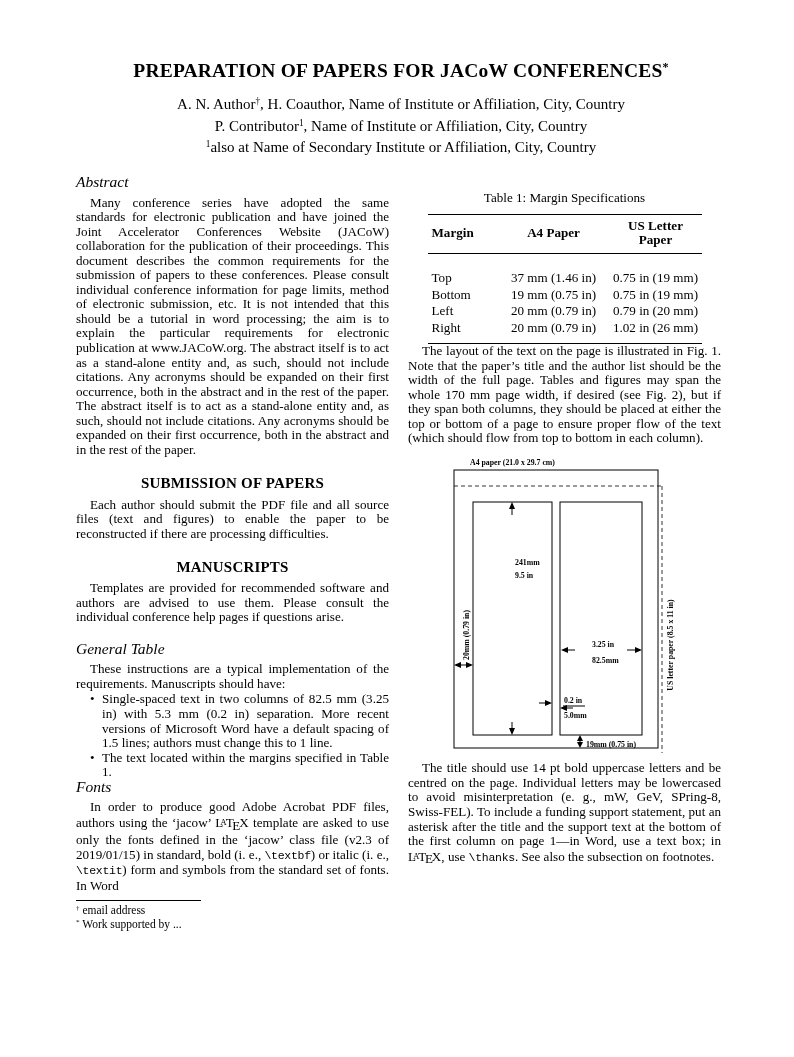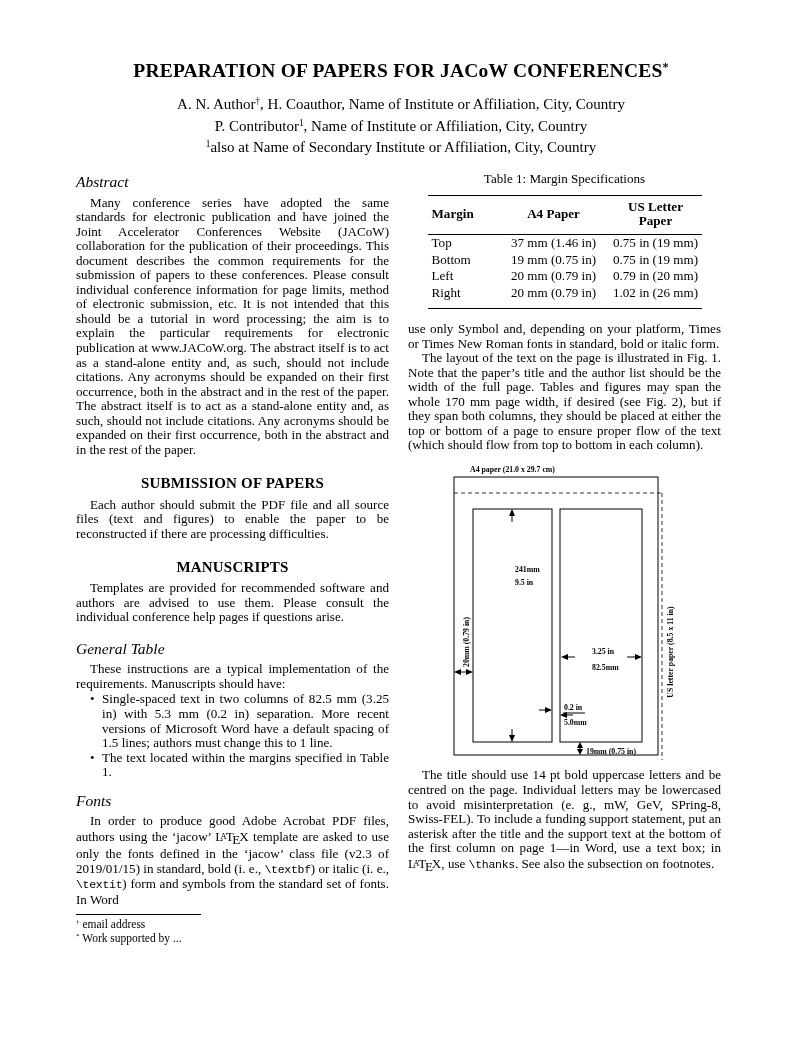--- a/index.html
+++ b/index.html
@@ -5,30 +5,30 @@
   html,body{margin:0;padding:0;background:#fff;}
   .page{position:relative;width:794px;height:1057px;background:#ffffff;overflow:hidden;
         font-family:"Liberation Serif",serif;color:#000;}
   
   .titleblock{position:absolute;top:60px;left:4px;width:794px;text-align:center;}
   .paper-title{font-size:19.5px;font-weight:bold;letter-spacing:.2px;margin:0 0 12px 0;}
   .author-line{font-size:15px;line-height:21.5px;margin:0;}
   
   .col{position:absolute;width:313px;font-size:13.1px;line-height:14.55px;text-align:justify;}
   .col-left{left:76px;top:175px;}
-  .col-right{left:408px;top:170px;}
+  .col-right{left:408px;top:189px;}
   p{margin:0;}
   p.ind{text-indent:14px;}
   
   .h-sub{font-style:italic;font-size:15.5px;font-weight:normal;text-align:left;margin:0 0 6px 0;}
   .h-sec{font-weight:bold;font-size:15px;text-align:center;margin:0 0 7px 0;letter-spacing:.2px;}
   .mt-sec1{margin-top:19px;}
   .mt-sec2{margin-top:18px;}
   .mt-sub{margin-top:17px;}
-  .mt-fonts{margin-top:14px;}
+  .mt-fonts{}
   .mt-tal{margin-top:39px;}
   
   ul.bullets{margin:1px 0 0 0;padding:0 0 0 26px;list-style:none;}
   ul.bullets li{position:relative;margin:0;}
   ul.bullets li::before{content:"\2022";position:absolute;left:-12px;}
   
   .sup{font-size:.62em;vertical-align:.5em;line-height:0;}
   .tt{font-family:"Liberation Mono",monospace;font-size:.88em;letter-spacing:-.3px;}
   .lxA{font-size:.68em;vertical-align:.28em;margin-left:-.34em;margin-right:-.12em;}
   .lxE{vertical-align:-.18em;margin-left:-.11em;margin-right:-.08em;}
@@ -37,21 +37,21 @@
   .fn-rule{width:125px;border-top:1px solid #000;margin-bottom:3px;}
   
   .tbl-caption{text-align:center;font-size:13.1px;margin:2px 0 8px 0;}
   table.margins{border-collapse:collapse;margin:0 auto;width:274px;
                 border-top:1.6px solid #000;border-bottom:1.6px solid #000;font-size:13.1px;}
   table.margins th{font-weight:bold;padding:4px 2px 5px 2px;border-bottom:1px solid #000;}
   table.margins td{padding:1.2px 2px;}
   table.margins th:first-child,table.margins td:first-child{text-align:left;padding-left:4px;width:64px;}
   table.margins th:nth-child(2),table.margins td:nth-child(2){text-align:center;width:108px;}
   table.margins th:nth-child(3),table.margins td:nth-child(3){text-align:center;}
-  table.margins tbody tr:first-child td{padding-top:1px;}
+  table.margins tbody tr:first-child td{padding-top:17px;}
   table.margins tbody tr:last-child td{padding-bottom:7px;}
   .after-table{margin-top:13px;}
   
   .figure-wrap{margin-top:9px;text-align:left;}
   .fig-caption{text-align:center;font-size:13.1px;margin:1px 0 0 0;}
   svg text{font-family:"Liberation Serif",serif;font-weight:bold;font-size:7.8px;fill:#000;}
   svg .ln{stroke:#000;stroke-width:1;fill:none;}
   svg .dash{stroke:#000;stroke-width:0.8;fill:none;stroke-dasharray:4 3;}
   svg .ar{fill:#000;stroke:none;}
 </style>
@@ -121,21 +121,20 @@
           <td>0.79 in (20 mm)</td>
         </tr>
         <tr>
           <td>Right</td>
           <td>20 mm (0.79 in)</td>
           <td>1.02 in (26 mm)</td>
         </tr>
       </tbody>
     </table>
 
-    <p class="after-table">use only Symbol and, depending on your platform, Times or Times New Roman fonts in standard, bold or italic form.</p>
     <p class="ind">The layout of the text on the page is illustrated in Fig. 1. Note that the paper’s title and the author list should be the width of the full page. Tables and figures may span the whole 170 mm page width, if desired (see Fig. 2), but if they span both columns, they should be placed at either the top or bottom of a page to ensure proper flow of the text (which should flow from top to bottom in each column).</p>
 
     <div class="figure-wrap">
       <svg width="313" height="303" viewBox="0 0 313 303">
 
         <text x="62" y="10">A4 paper (21.0 x 29.7 cm)</text>
         <rect class="ln" x="46" y="15" width="204" height="278"></rect>
 
         <line class="dash" x1="46" y1="31" x2="254" y2="31"></line>
         <line class="dash" x1="254" y1="31" x2="254" y2="298"></line>

